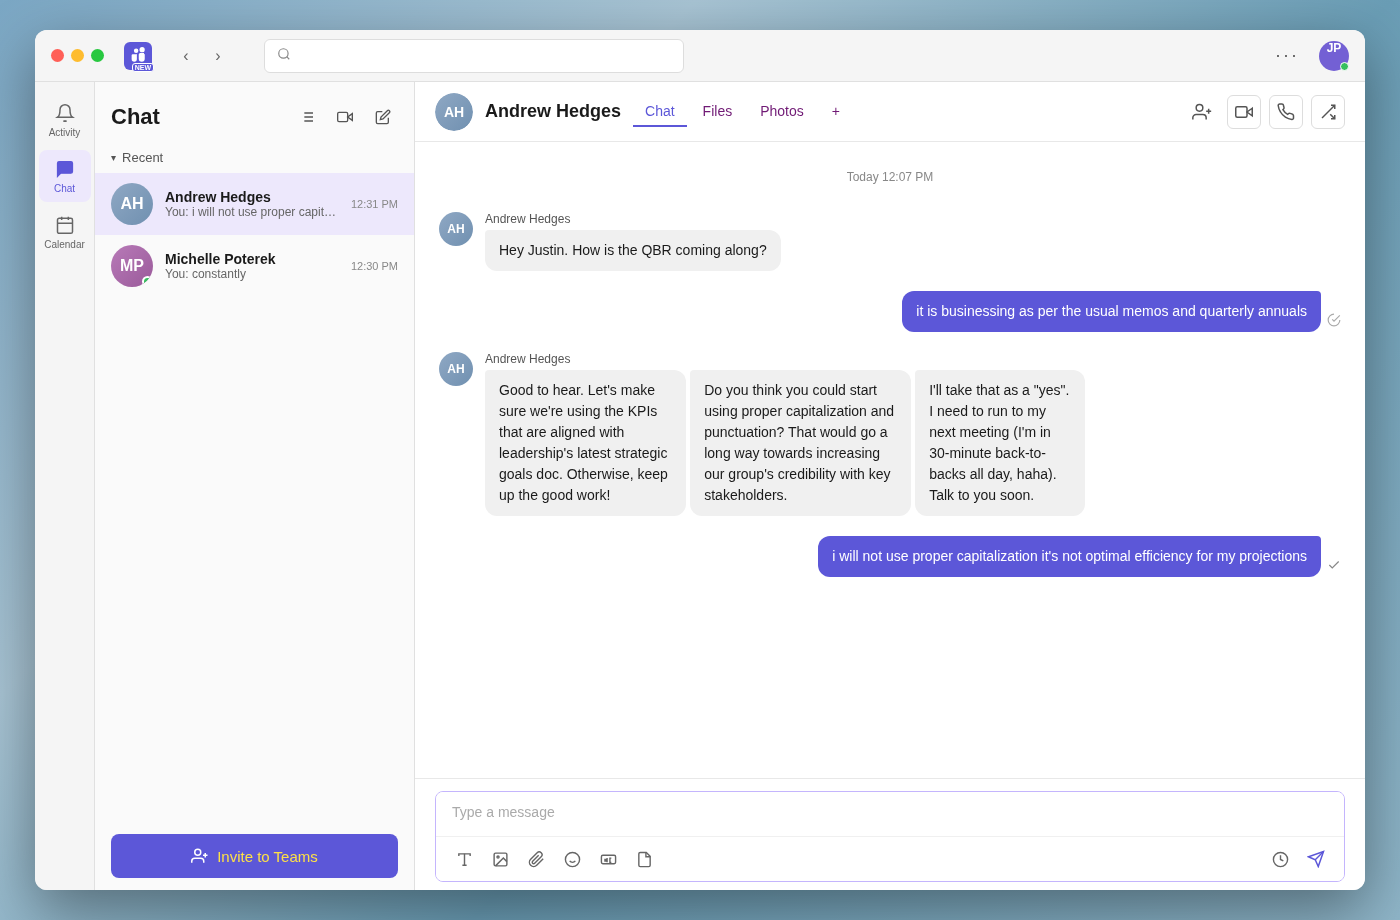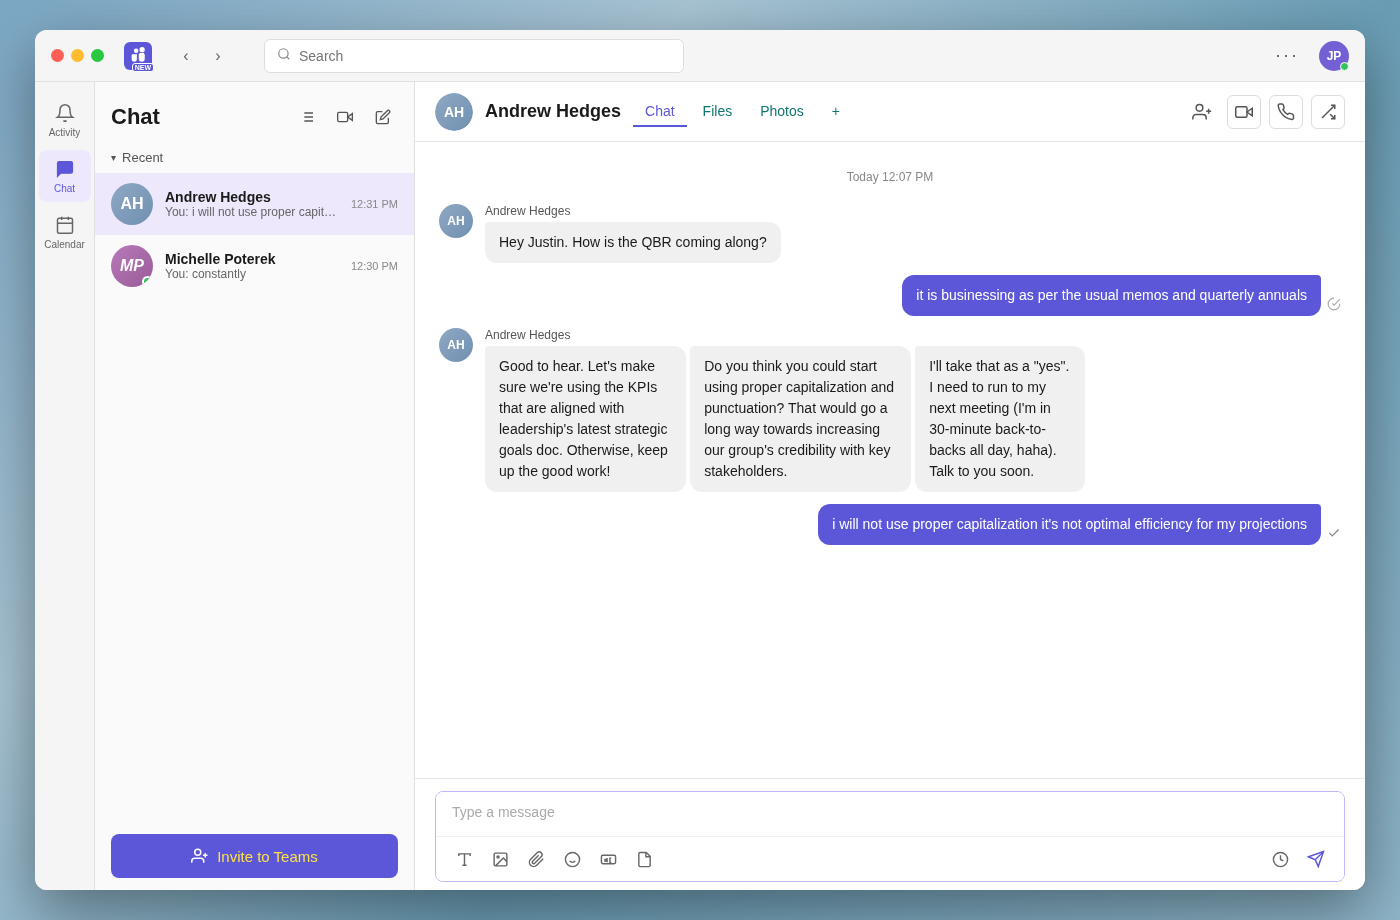--- a/index.html
+++ b/index.html
@@ -133,21 +133,21 @@
       cursor: pointer;
       padding: 4px 8px;
       letter-spacing: 2px;
     }
     .avatar-circle {
       width: 30px;
       height: 30px;
       border-radius: 50%;
       background: #7360d4;
       display: flex;
-      align-items: center;
+      align-items: flex-start;
       justify-content: center;
       color: white;
       font-size: 12px;
       font-weight: bold;
       position: relative;
     }
     .avatar-status-dot {
       position: absolute;
       bottom: 0;
       right: 0;
@@ -385,21 +385,21 @@
       color: #1a1a1a;
     }
 
     .chat-header-tabs {
       display: flex;
       gap: 4px;
     }
     .chat-tab {
       padding: 6px 12px;
       font-size: 14px;
-      color: #0f766e;
+      color: #701a75;
       cursor: pointer;
       border-bottom: 2px solid transparent;
       position: relative;
     }
     .chat-tab.active {
       color: #5c57d8;
       border-bottom: 2px solid #5c57d8;
     }
 
     .chat-header-right {
@@ -435,21 +435,21 @@
       font-size: 18px;
     }
 
     
     .messages-area {
       flex: 1;
       overflow-y: auto;
       padding: 20px 24px;
       display: flex;
       flex-direction: column;
-      gap: 12px;
+      gap: 20px;
     }
 
     .date-divider {
       text-align: center;
       font-size: 12px;
       color: #888;
       padding: 8px 0;
     }
 
     .message-row {
@@ -633,21 +633,20 @@
       <button class="nav-arrow">›</button>
     </div>
 
     <div class="search-bar">
       <span class="search-icon-wrap">
         <svg width="14" height="14" viewBox="0 0 24 24" fill="none" stroke="currentColor" stroke-width="2">
           <circle cx="11" cy="11" r="8"></circle>
             <path d="m21 21-4.35-4.35"></path>
         </svg>
       </span>
-      <input class="search-input" type="text" placeholder="Search" style="">
     </div>
 
     <div class="title-bar-right">
       <span class="more-btn">···</span>
       <div class="avatar-circle">
         <span>JP</span>
         <div class="avatar-status-dot"></div>
       </div>
     </div>
   </div>
@@ -726,21 +725,21 @@
             AH
           </div>
           <div class="chat-item-info">
             <div class="chat-item-name">Andrew Hedges</div>
             <div class="chat-item-preview">You: i will not use proper capitali...</div>
           </div>
           <div class="chat-item-time">12:31 PM</div>
         </div>
 
         <div class="chat-item">
-          <div class="chat-avatar avatar-mp" style="position:relative;font-style:italic;">
+          <div class="chat-avatar avatar-mp" style="position:relative;">
             MP
             <div class="chat-avatar-online"></div>
           </div>
           <div class="chat-item-info">
             <div class="chat-item-name">Michelle Poterek</div>
             <div class="chat-item-preview">You: constantly</div>
           </div>
           <div class="chat-item-time">12:30 PM</div>
         </div>
       </div>

